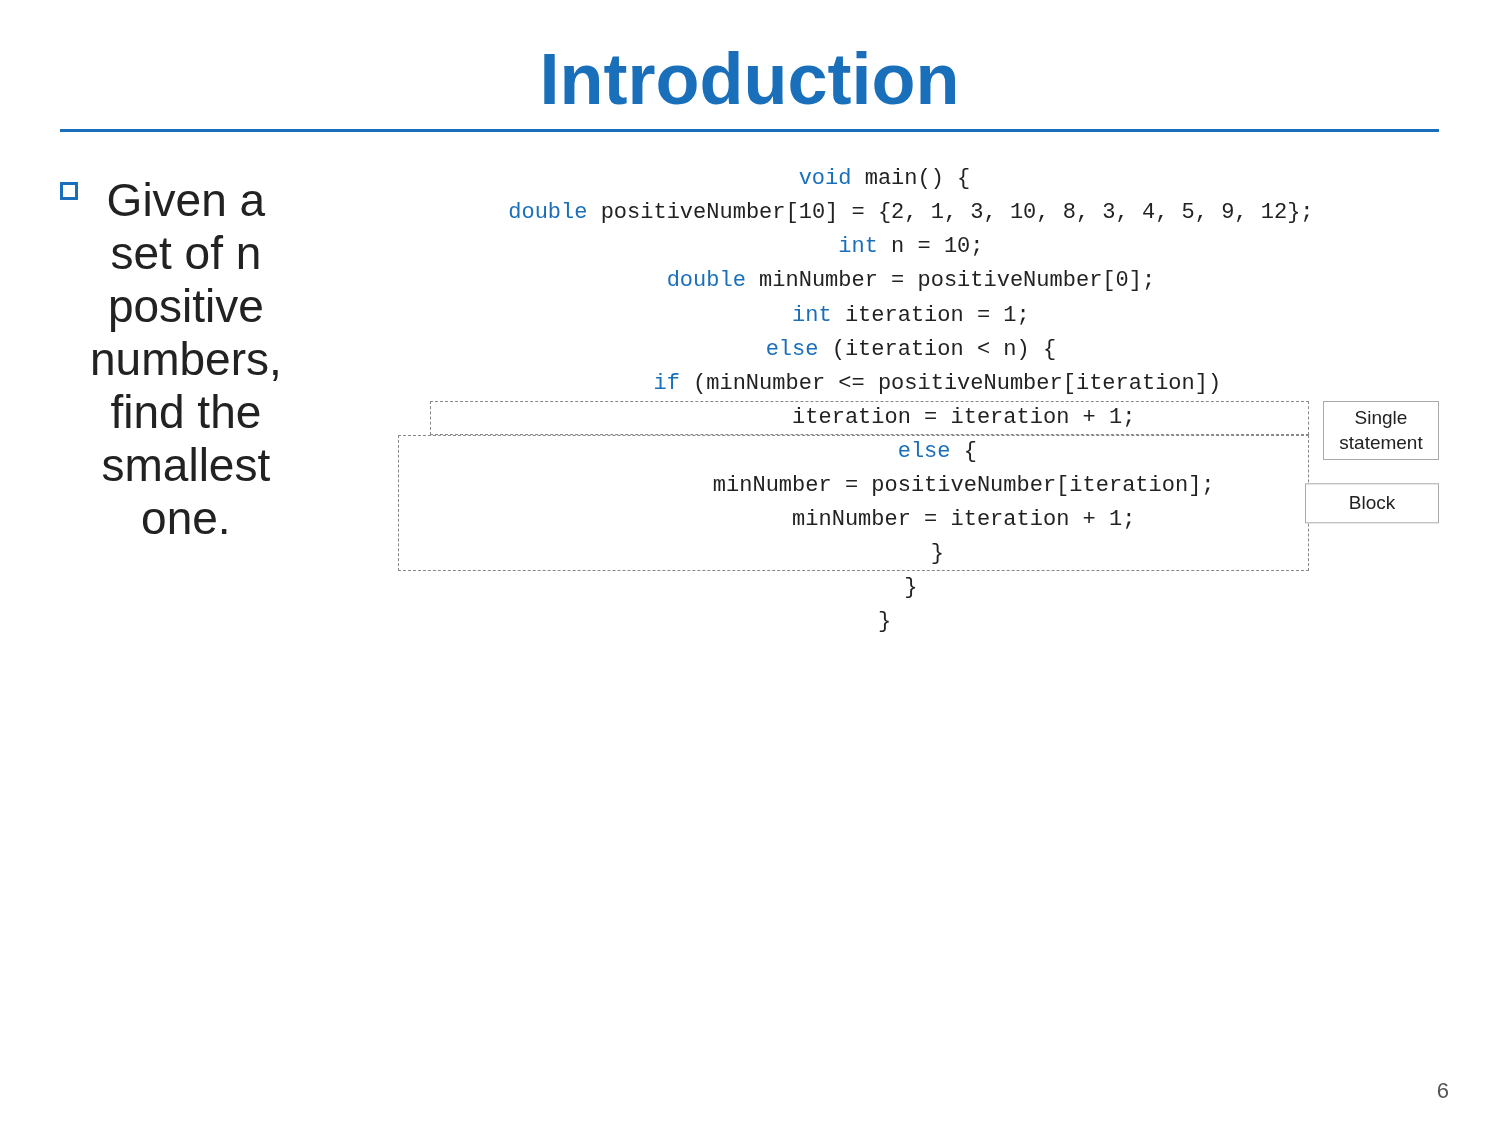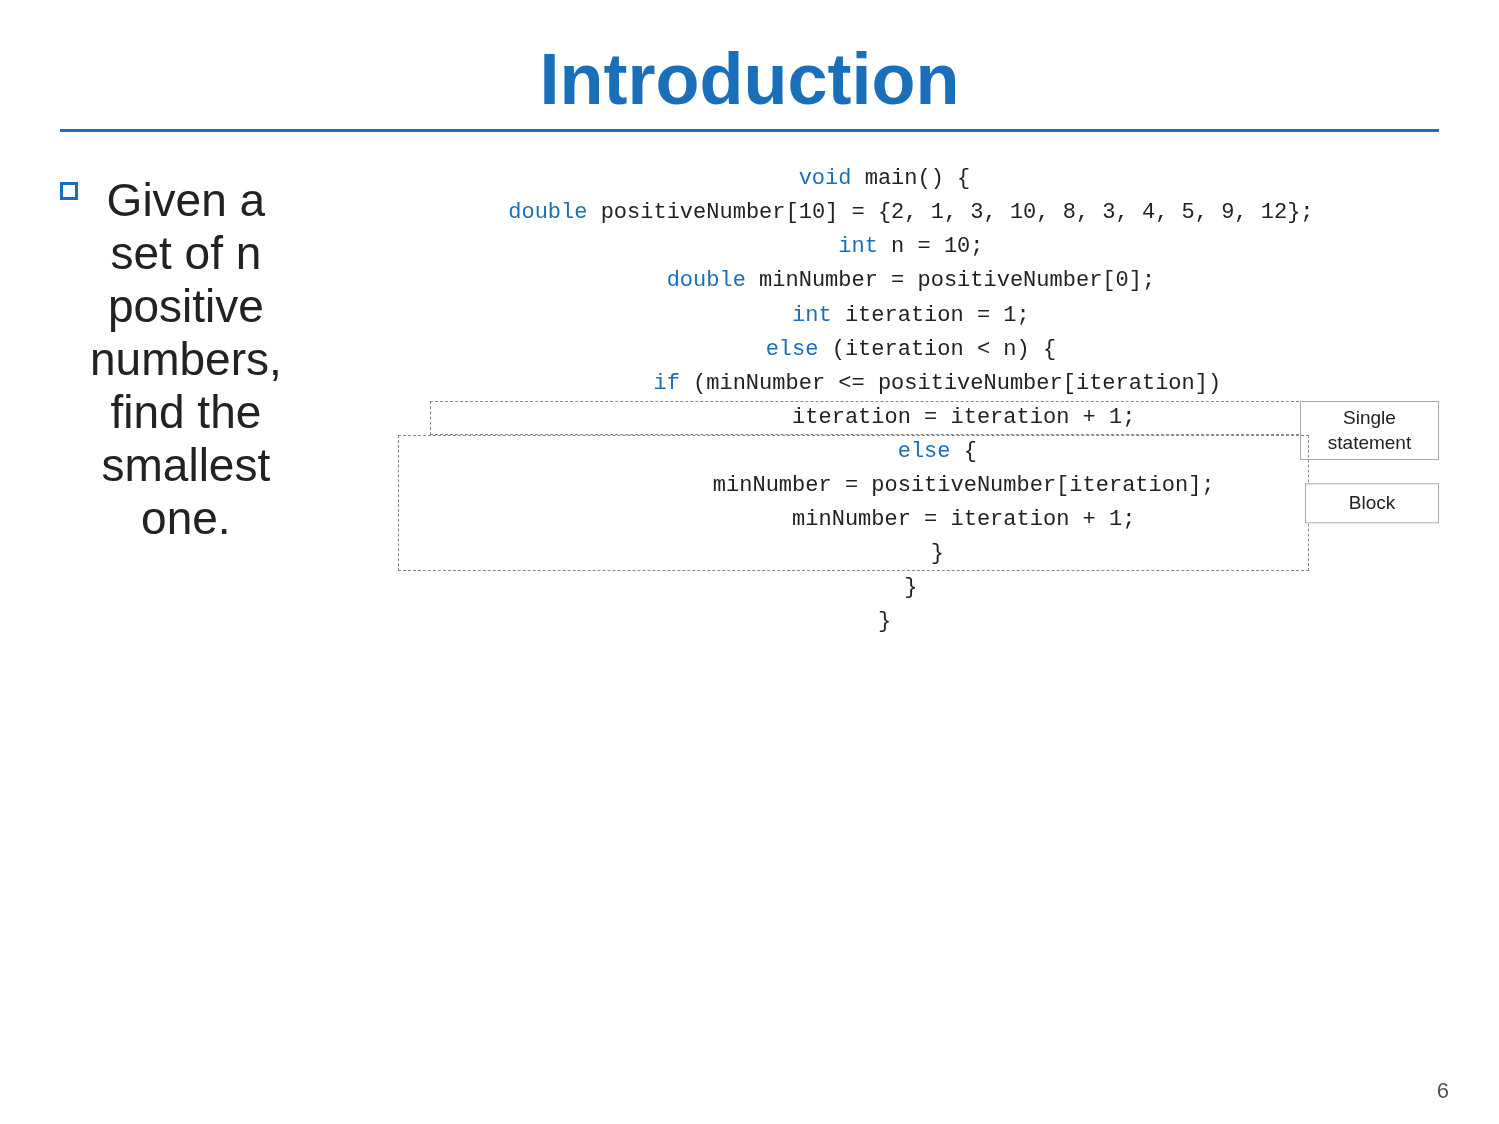--- a/index.html
+++ b/index.html
@@ -145,21 +145,21 @@
         <div style="position:relative;">
 
           <div class="code-line">        <span class="kw">if</span> (minNumber &lt;= positiveNumber[iteration])</div>
 
           <div style="position:relative;">
 
             <div style="position:absolute; top:0; left:100px; right:130px; bottom:0; border:1.5px dashed #888; pointer-events:none;"></div>
 
             <div class="code-line">            iteration = iteration + 1;</div>
 
-            <div style="position:absolute; top:0; right:0; border:1px solid #aaa; padding:4px 8px; font-family:Arial,sans-serif; font-size:19px; color:#222; text-align:center; background:#fff; width:139px; line-height:1.3;">
+            <div style="position:absolute; top:0; right:0; border:1px solid #aaa; padding:4px 8px; font-family:Arial,sans-serif; font-size:19px; color:#222; text-align:center; background:#fff; width:116px; line-height:1.3;">
               <span>Single<br>statement</span>
             </div>
           </div>
 
           <div style="position:relative;">
 
             <div style="position:absolute; top:0; left:68px; right:130px; bottom:0; border:1.5px dashed #888; pointer-events:none;"></div>
 
             <div class="code-line">        <span class="kw">else</span> {</div>
 

